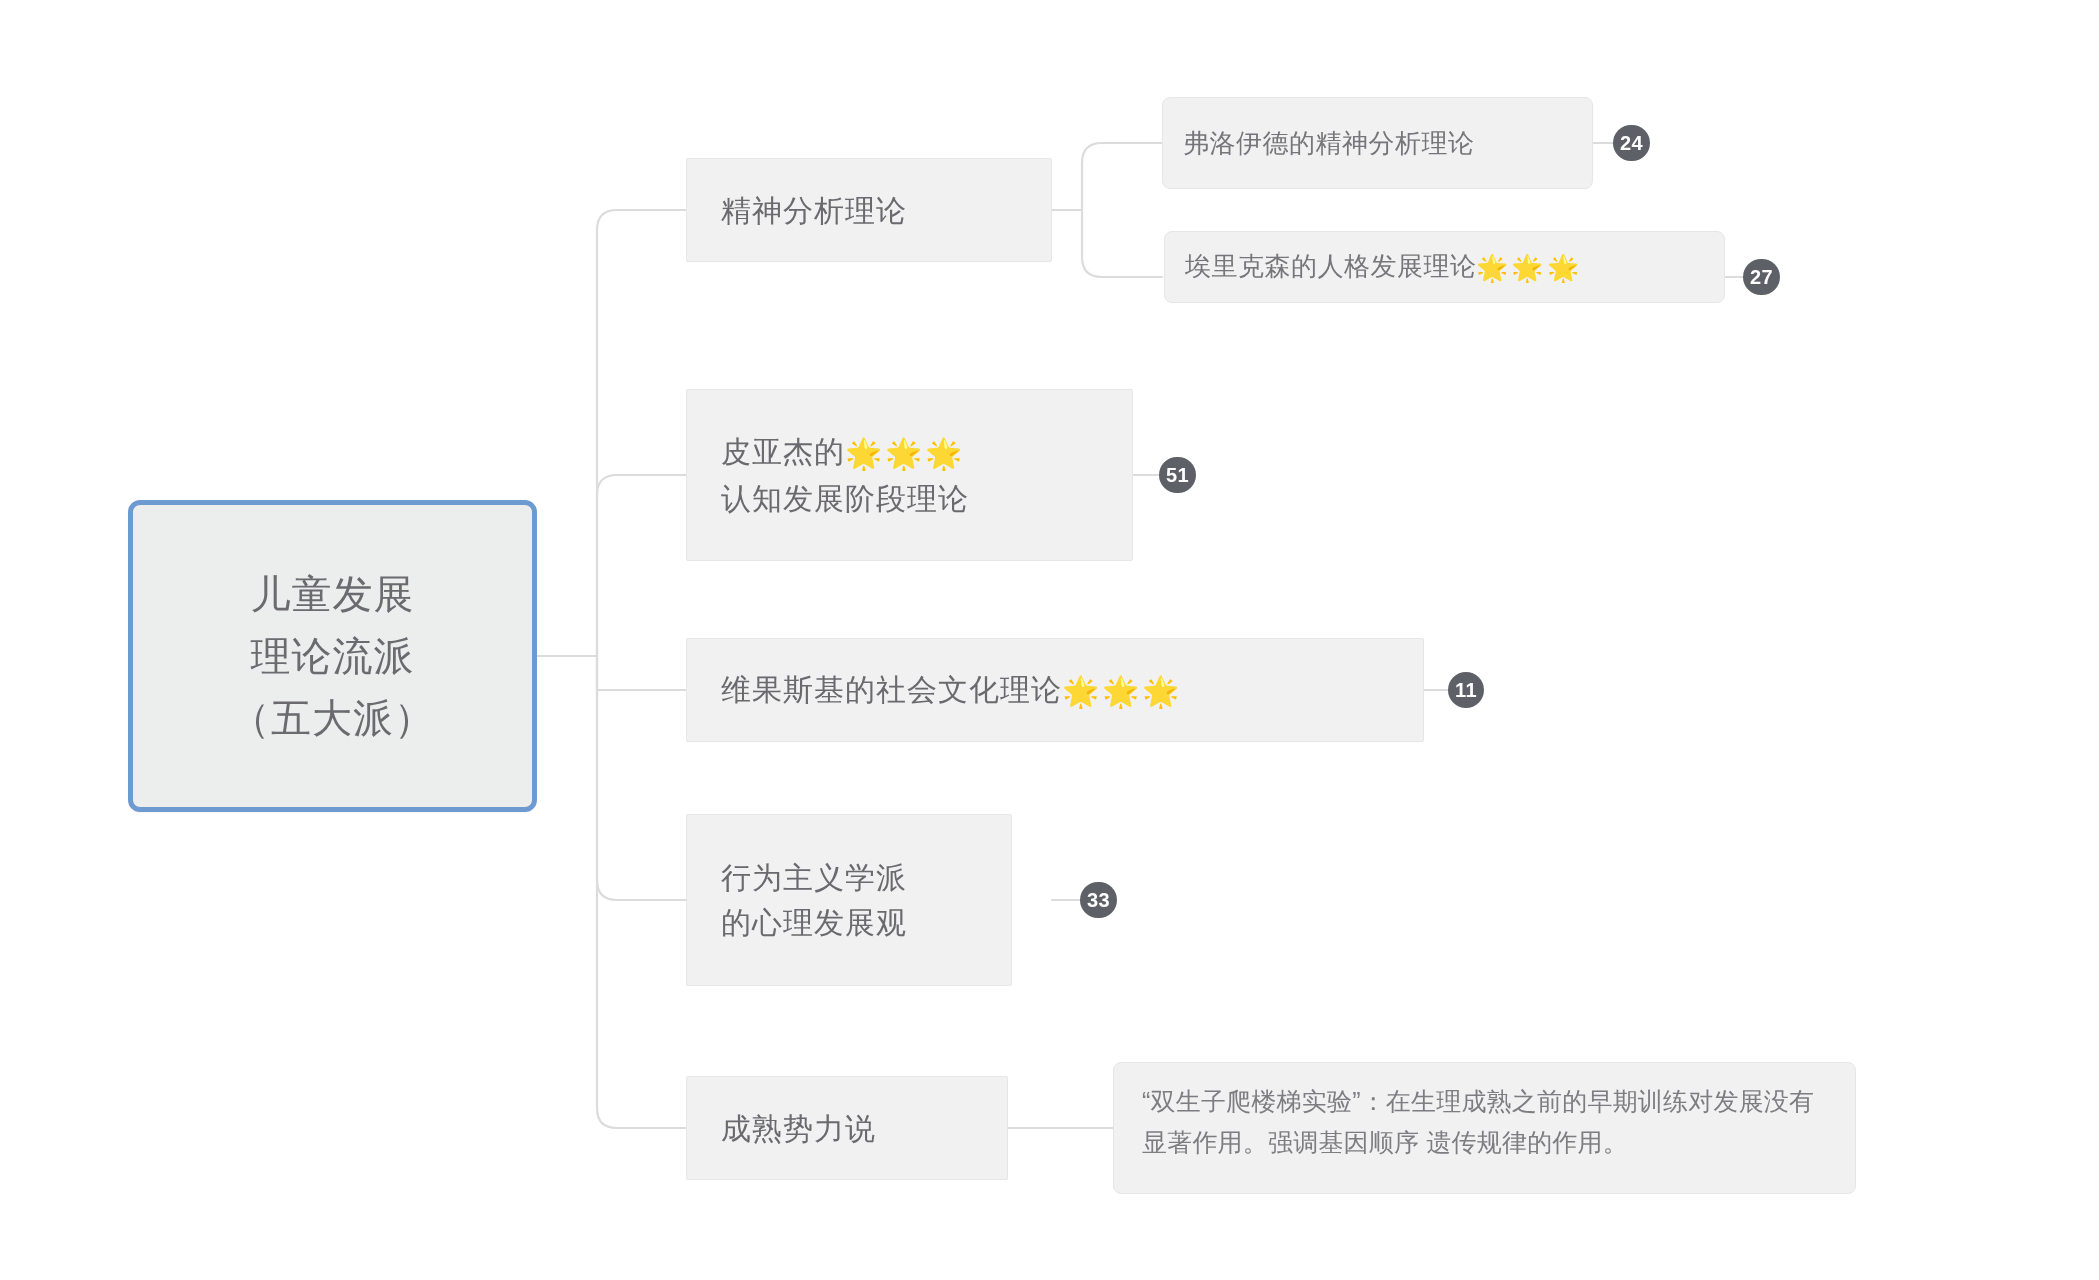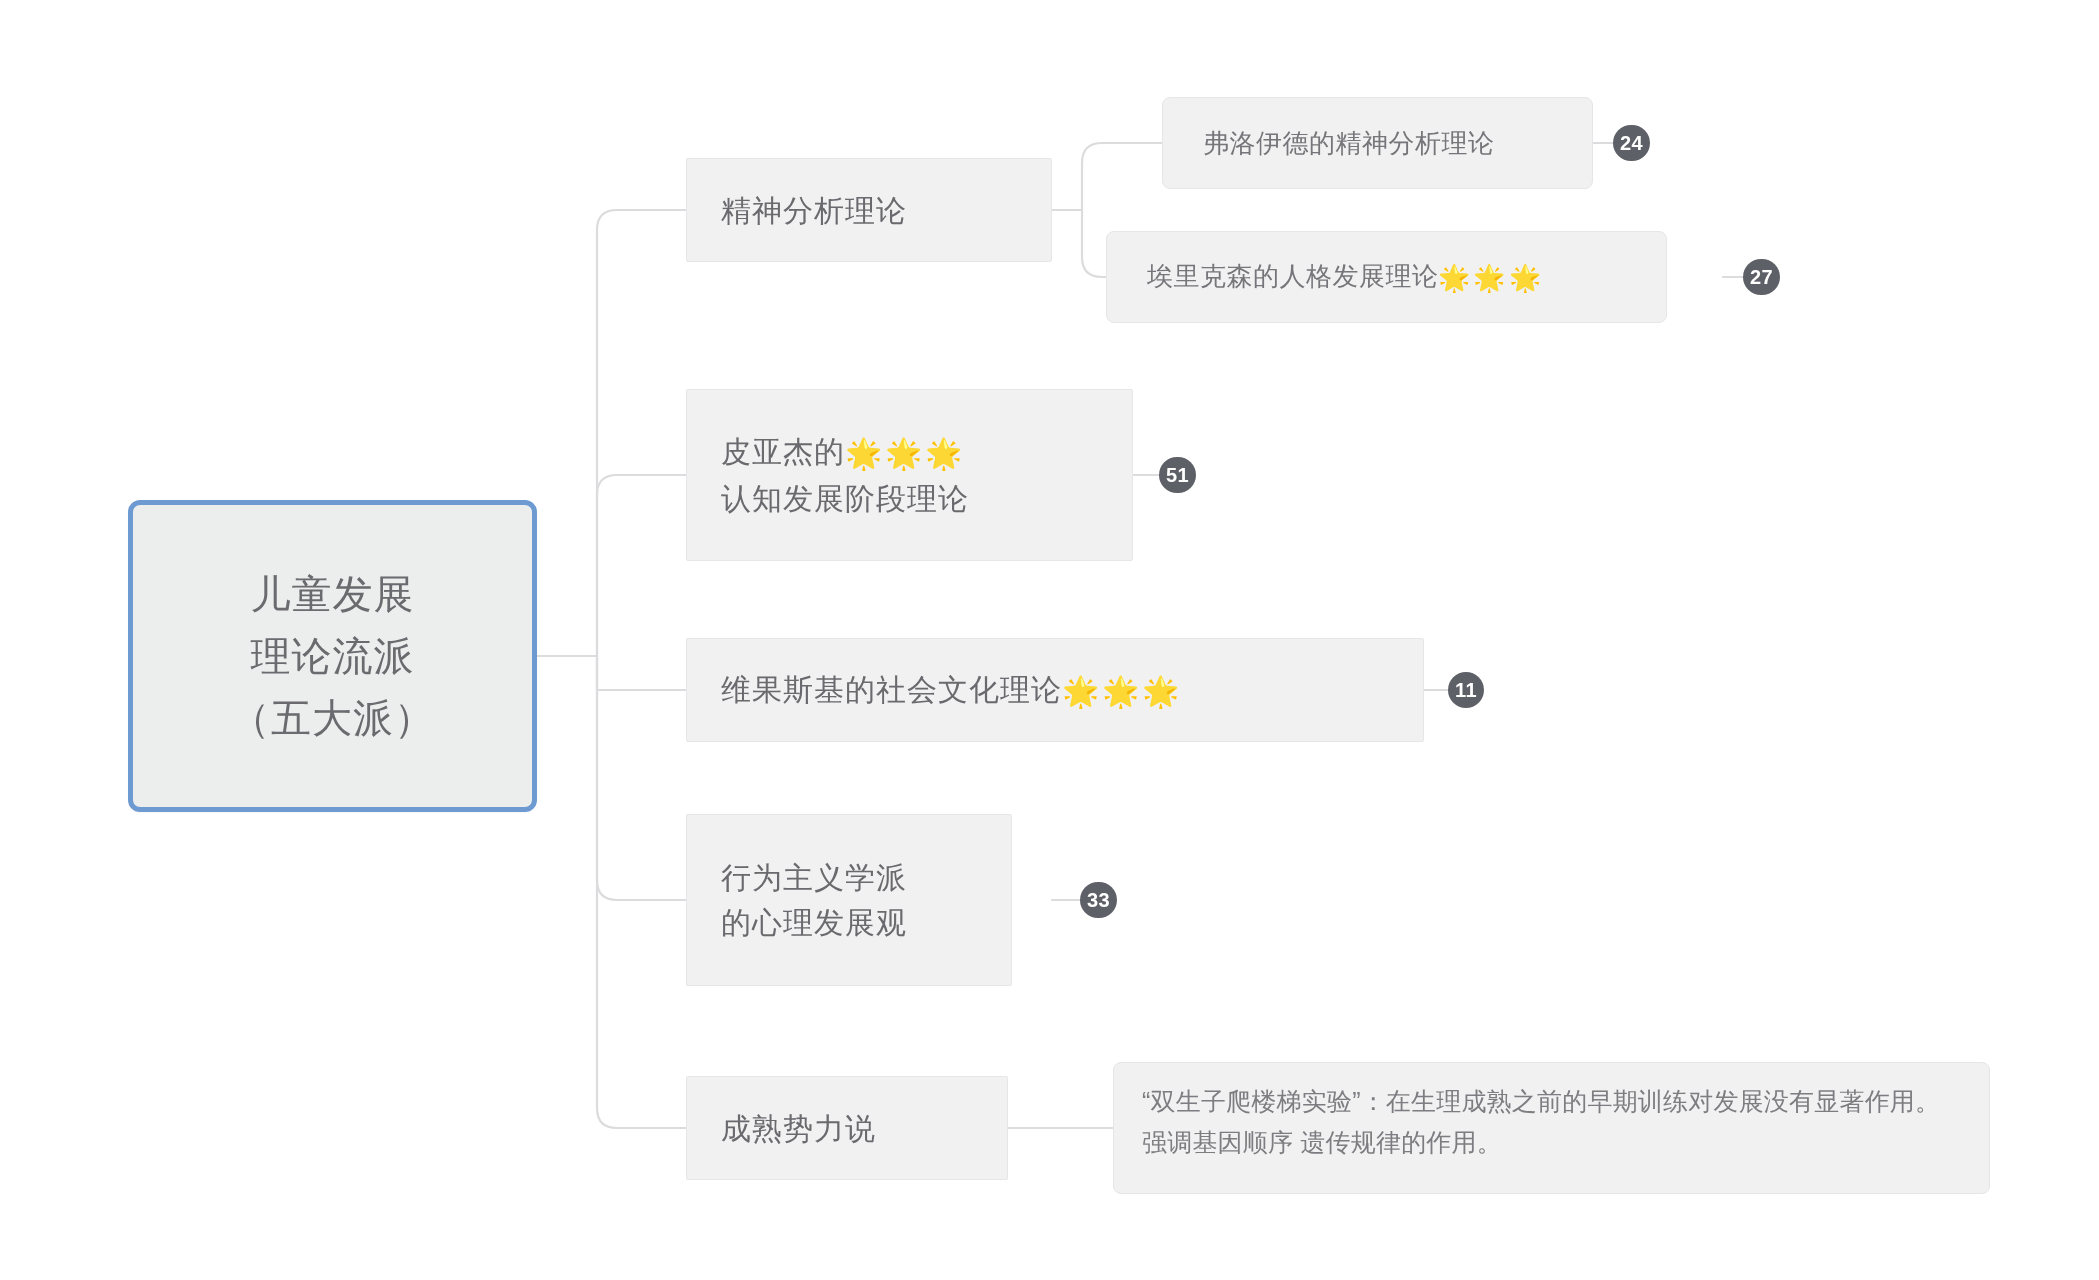--- a/index.html
+++ b/index.html
@@ -63,21 +63,21 @@
   .node.lvl1 {
     font-size: 30px;
     padding: 0 34px;
     border-radius: 2px;
     letter-spacing: 1px;
   }
 
   
   .node.lvl2 {
     font-size: 26px;
-    padding: 0 40px;
+    padding: 0 20px;
     border-radius: 8px;
     letter-spacing: 0.5px;
     color: #76767a;
   }
 
   .node.note {
     font-size: 25px;
     padding: 18px 28px;
     align-items: flex-start;
     line-height: 1.62;
@@ -160,21 +160,21 @@
     <span class="node-text">精神分析理论</span>
   </div>
 
   <div class="node lvl2" style="left:1162px; top:97px; width:431px; height:92px;">
     <span class="node-text">弗洛伊德的精神分析理论</span>
   </div>
   <div class="badge" style="left:1613px; top:125px;">
     <span>24</span>
   </div>
 
-  <div class="node lvl2" style="left:1106px; top:231px; width:561px; height:92px;">
+  <div class="node lvl2" style="left:1164px; top:231px; width:561px; height:72px;">
     <span class="node-text"><span>埃里克森的人格发展理论</span><span class="stars">🌟🌟🌟</span></span>
   </div>
   <div class="badge" style="left:1743px; top:259px;">
     <span>27</span>
   </div>
 
   <div class="node lvl1" style="left:686px; top:389px; width:447px; height:172px;justify-content:flex-end;">
     <span class="node-text"><span>皮亚杰的</span><span class="stars">🌟🌟🌟</span><br><span>认知发展阶段理论</span></span>
   </div>
   <div class="badge" style="left:1159px; top:457px;">
@@ -193,17 +193,17 @@
 的心理发展观</span>
   </div>
   <div class="badge" style="left:1080px; top:882px;">
     <span>33</span>
   </div>
 
   <div class="node lvl1" style="left:686px; top:1076px; width:322px; height:104px;">
     <span class="node-text">成熟势力说</span>
   </div>
 
-  <div class="node lvl2 note" style="left:1113px; top:1062px; width:877px; height:132px;">
+  <div class="node lvl2 note" style="left:1113px; top:1062px; width:743px; height:132px;">
     <span class="node-text">“双生子爬楼梯实验”：在生理成熟之前的早期训练对发展没有显著作用。强调基因顺序 遗传规律的作用。</span>
   </div>
 
 </div>
 
 </body></html>

